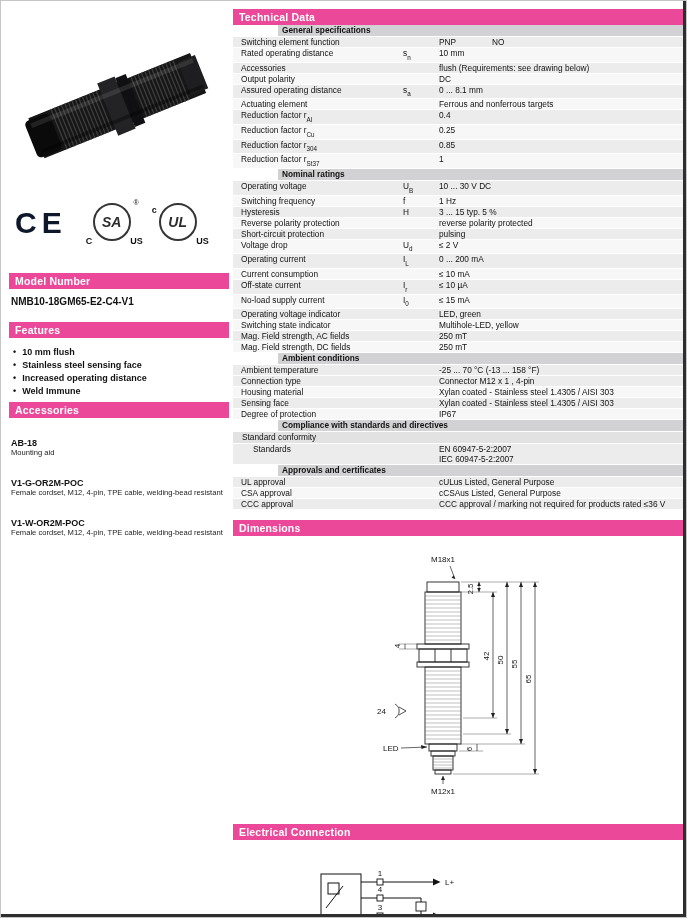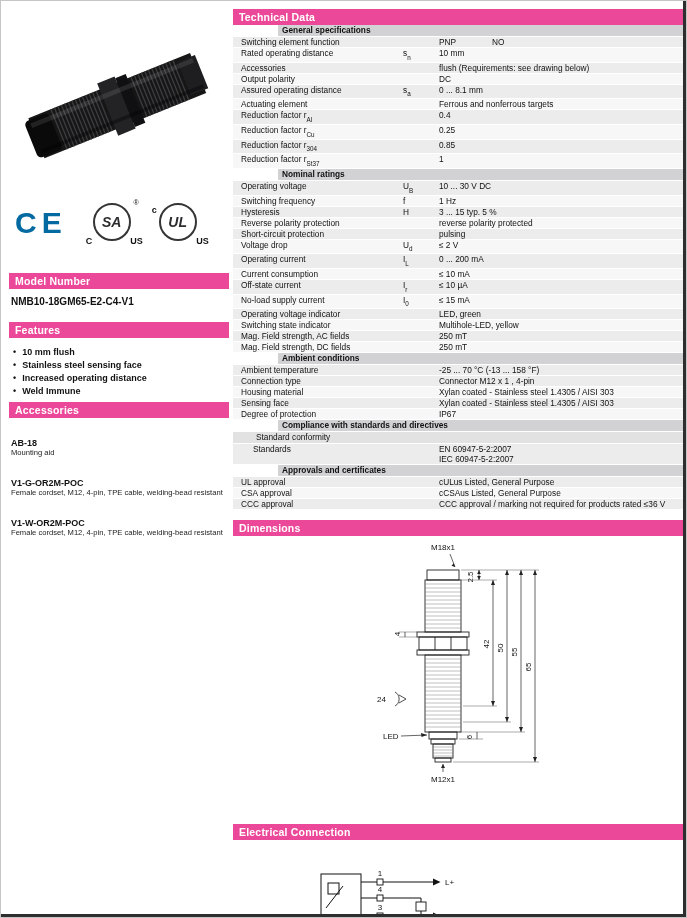--- a/index.html
+++ b/index.html
@@ -10,21 +10,21 @@
   .edge-r { position:absolute; right:0; top:0; width:3px; height:100%; background:#2e2e2e; }
   .edge-b { position:absolute; left:0; bottom:0; width:100%; height:3px; background:#2e2e2e; }
 
   .hbar { background:#ec4899; color:#fff; font-weight:bold; font-size:10.5px;
           height:16px; line-height:16px; padding-left:6px; letter-spacing:0.2px; }
 
   
   .left  { position:absolute; left:8; top:8px; left:8px; width:220px; }
   .photo { margin-top:20px; height:152px; display:flex; justify-content:center; align-items:center; }
   .marks { margin:18px 0 0 6px; height:48px; display:flex; align-items:center; gap:26px; }
-  .ce { font-size:30px; font-weight:bold; color:#0369a1; letter-spacing:5px; line-height:30px; }
+  .ce { font-size:30px; font-weight:bold; color:#0f172a; letter-spacing:5px; line-height:30px; }
   .mark { position:relative; width:40px; height:40px; }
   .circ { width:38px; height:38px; border:2.5px solid #353537; border-radius:50%;
           display:flex; align-items:center; justify-content:center;
           font-weight:bold; font-style:italic; font-size:14px; color:#2c2c2e; }
   .reg  { position:absolute; top:-4px; right:-6px; font-size:7px; }
   .cc   { position:absolute; bottom:-3px; left:-7px; font-size:9px; font-weight:bold; }
   .usr  { position:absolute; bottom:-3px; right:-10px; font-size:9px; font-weight:bold; }
   .smc  { position:absolute; top:2px; left:-7px; font-size:9px; font-weight:bold; }
 
   .model { margin:7px 0 0 2px; font-size:10px; font-weight:bold; }
@@ -41,30 +41,30 @@
   
   .right { position:absolute; left:232px; top:8px; width:450px; }
 
   .tbl { width:100%; }
   .trow { display:flex; align-items:flex-start; background:#f7f7f8; border-bottom:1px solid #fff;
           font-size:8.3px; line-height:10px; min-height:10px; }
   .trow.shade { background:#ececed; }
   .trow.sect { background:#d2d2d4; font-weight:bold; line-height:11px; min-height:11px;margin-left:45px; }
   .trow.sect span { padding-left:4px; }
   .trow.subsect { background:#e2e2e3; line-height:11px; min-height:11px; }
-  .trow.subsect span { padding-left:23px; }
+  .trow.subsect span { padding-left:9px; }
   .c-label { width:170px; padding-left:8px; }
   .c-sym   { width:36px; }
   .c-val   { flex:1; padding-right:4px; white-space:pre-line; }
   .v2 { margin-left:36px;text-align:center; }
   .trow sub { font-size:6.3px; position:relative; top:1px; }
   .subrow .c-label { padding-left:20px; }
 
   .dimbar { margin-top:10px; }
-  .dim-wrap { height:288px; display:flex; justify-content:center; }
+  .dim-wrap { height:288px; display:flex; justify-content:center; padding-top:12px; }
   .elec-wrap { padding:20px 0 0 78px; }
   svg text { font-family:"Liberation Sans", sans-serif; }
 </style>
 </head>
 <body>
 
 <div class="page">
 
   <div class="left">
 

